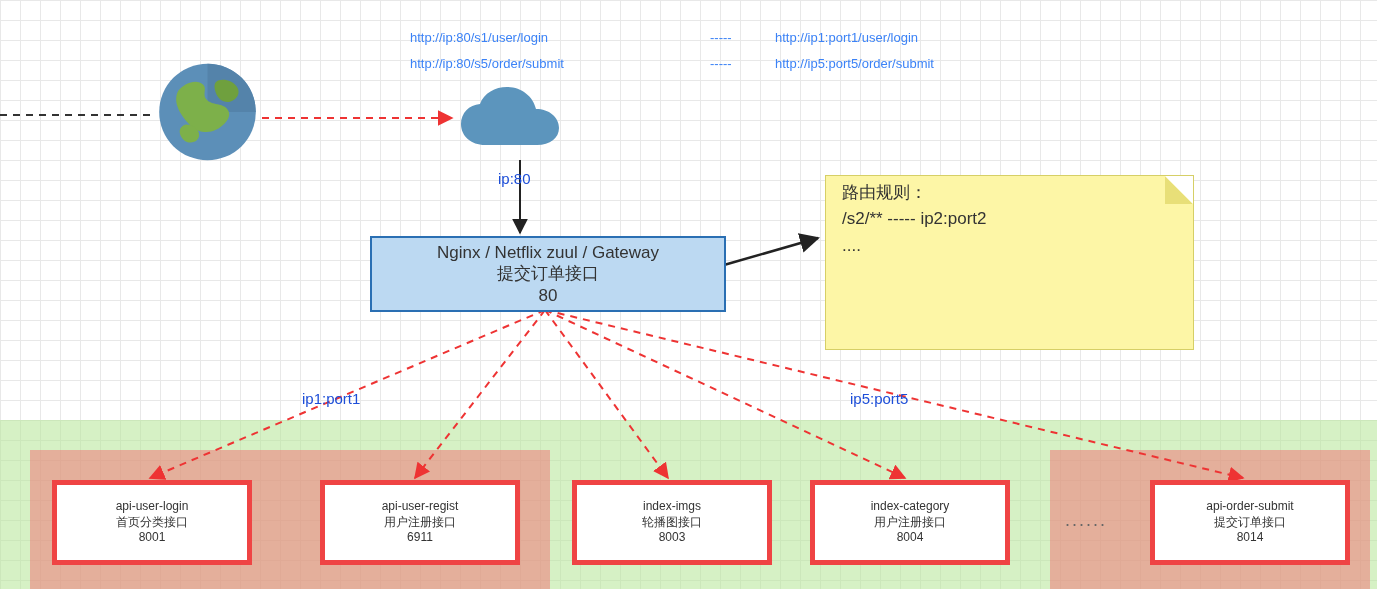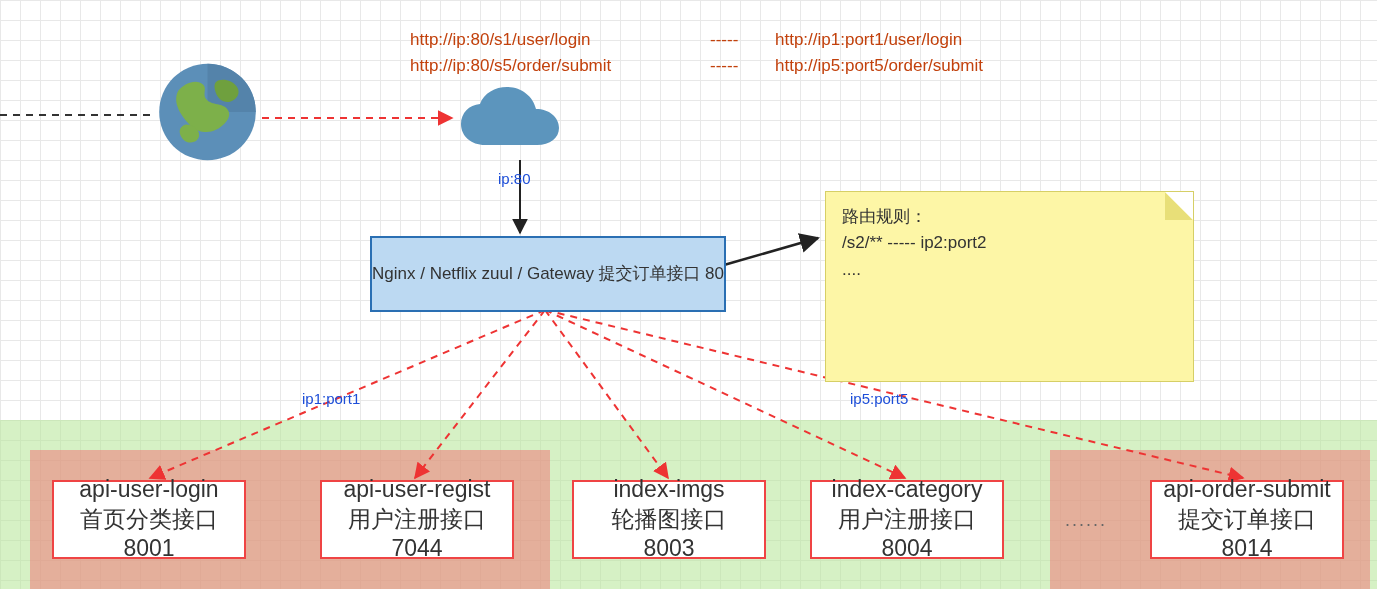--- a/index.html
+++ b/index.html
@@ -4,28 +4,28 @@
 <style>
 html,body{margin:0;padding:0}
 body{width:1377px;height:589px;overflow:hidden;font-family:"Segoe UI",Arial,sans-serif;font-size:16px;color:#333;position:relative}
 .grid-bg{position:absolute;left:0;top:0;right:0;bottom:0;
  background-image:linear-gradient(to right,#e8e8e8 1px,transparent 1px),linear-gradient(to bottom,#e8e8e8 1px,transparent 1px);
  background-size:20px 20px;background-color:#fff;z-index:0}
 .layer{position:absolute;left:0;right:0;z-index:1}
 .layer.green{top:420px;height:169px;background:rgba(180,230,150,.55)}
 .layer.red1{top:450px;left:30px;width:520px;height:139px;background:rgba(240,120,120,.55)}
 .layer.red2{top:450px;left:1050px;width:320px;height:139px;background:rgba(240,120,120,.55)}
-.svc{position:absolute;width:190px;height:75px;background:#fff;border:2px solid #ef4444;display:flex;flex-direction:column;align-items:center;justify-content:center;font-size:23px;line-height:1.3;z-index:3}
+.svc{position:absolute;width:190px;height:75px;background:#fff;border:5px solid #ef4444;display:flex;flex-direction:column;align-items:center;justify-content:center;font-size:12px;line-height:1.3;z-index:3}
 .svc span{display:block;text-align:center;white-space:nowrap}
-.gateway{position:absolute;left:370px;top:236px;width:352px;height:72px;background:#bcd9f2;border:2px solid #2a6fb3;display:flex;flex-direction:row;align-items:center;justify-content:space-between;font-size:17px;line-height:1.25;z-index:3}
-.note{position:absolute;left:825px;top:191px;width:335px;height:165px;background:#fdf6a6;border:1px solid #d6cf66;padding:12px 16px;font-size:17px;line-height:1.55;z-index:3}
+.gateway{position:absolute;left:370px;top:236px;width:352px;height:72px;background:#bcd9f2;border:2px solid #2a6fb3;display:flex;flex-direction:column;align-items:center;justify-content:center;font-size:17px;line-height:1.25;z-index:3}
+.note{position:absolute;left:825px;top:175px;width:335px;height:165px;background:#fdf6a6;border:1px solid #d6cf66;padding:4px 16px;font-size:17px;line-height:1.55;z-index:3}
 .note .corner{position:absolute;right:0;top:0;width:0;height:0;border-style:solid;border-width:0 28px 28px 0;border-color:transparent #fff transparent transparent}
 .note .corner2{position:absolute;right:0;top:0;width:0;height:0;border-style:solid;border-width:28px 0 0 28px;border-color:transparent transparent transparent #e8df78}
 .lbl{position:absolute;font-size:15px;color:#1d4ed8;z-index:4}
-.lbl.red{color:#c2410c;font-size:17px}
+.lbl.red{color:#3b82f6;font-size:13px}
 .ellipsis{position:absolute;font-size:18px;letter-spacing:2px;color:#666;z-index:4}
 svg.arrows{position:absolute;left:0;top:0;width:1377px;height:589px;z-index:2;pointer-events:none}
 .cloud{position:absolute;left:455px;top:85px;z-index:3}
 .globe{position:absolute;left:155px;top:58px;z-index:3}
 </style>
 </head>
 <body>
 
 <div class="grid-bg"></div>
 <div class="layer green"></div>
@@ -75,21 +75,21 @@
 <div class="lbl" style="left:850px;top:390px">ip5:port5</div>
 
 <div class="svc" style="left:52px;top:480px">
   <span>api-user-login</span>
   <span>首页分类接口</span>
   <span>8001</span>
 </div>
 <div class="svc" style="left:320px;top:480px">
   <span>api-user-regist</span>
   <span>用户注册接口</span>
-  <span>7044</span>
+  <span>6911</span>
 </div>
 <div class="svc" style="left:572px;top:480px">
   <span>index-imgs</span>
   <span>轮播图接口</span>
   <span>8003</span>
 </div>
 <div class="svc" style="left:810px;top:480px">
   <span>index-category</span>
   <span>用户注册接口</span>
   <span>8004</span>

